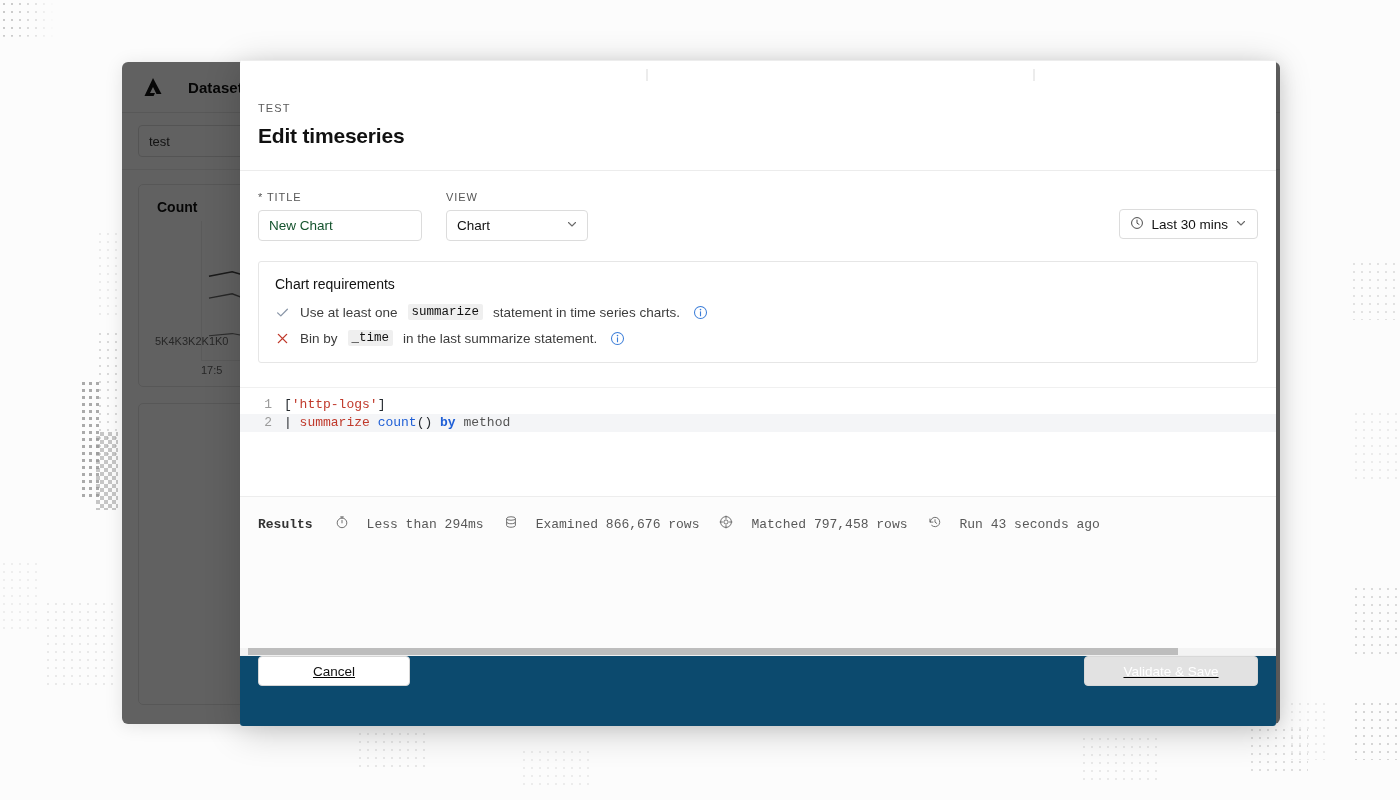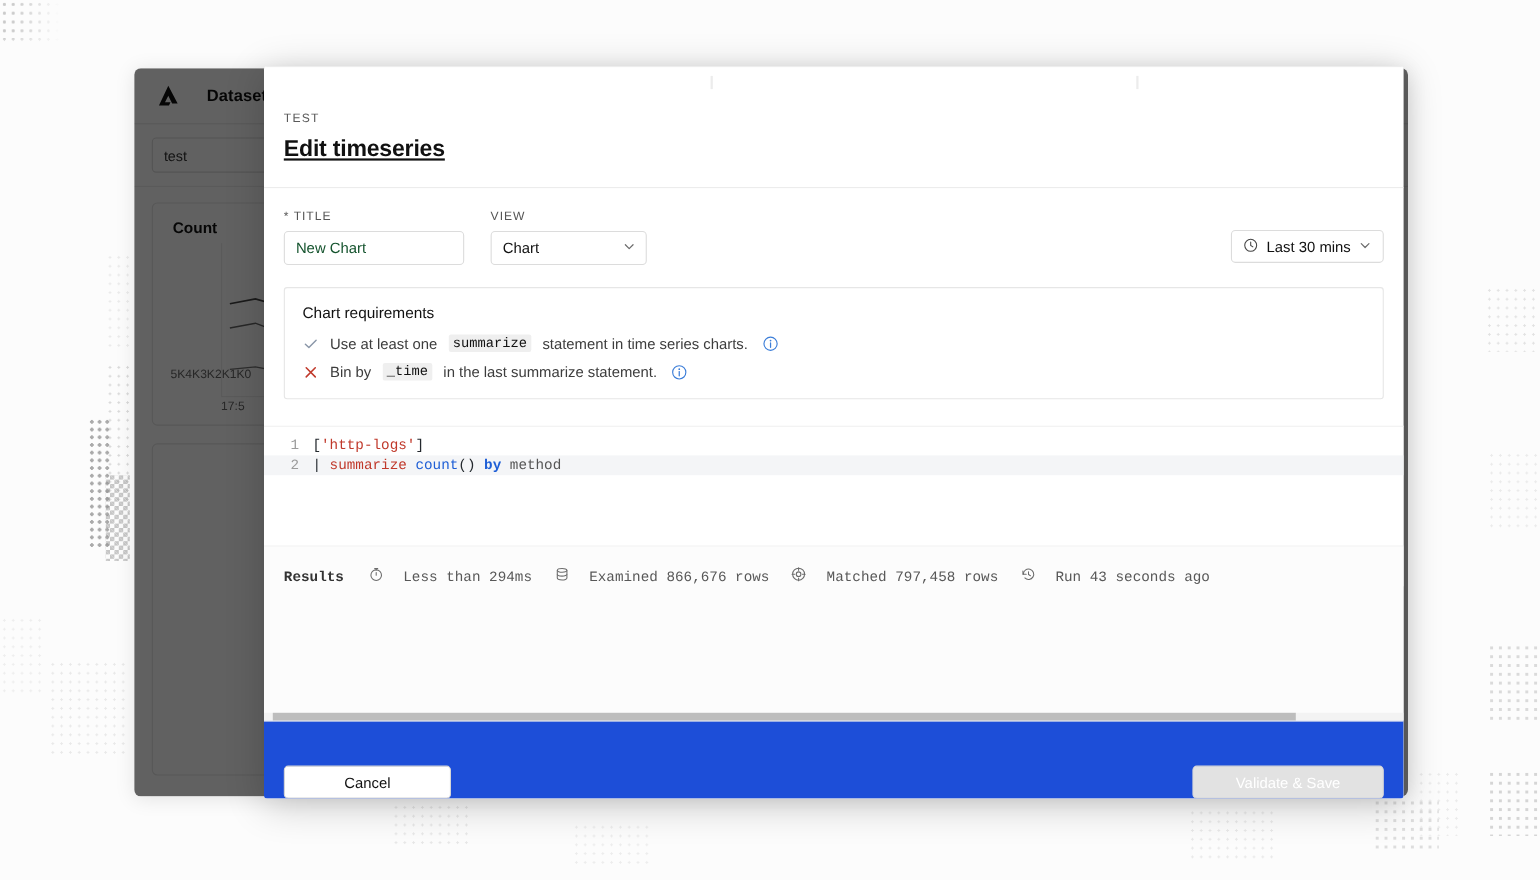--- a/index.html
+++ b/index.html
@@ -172,21 +172,20 @@
     letter-spacing: 1.1px;
     color: #5a5a5a;
     font-weight: 400;
     margin-bottom: 10px;
   }
   .modal-title {
     font-size: 21px;
     font-weight: 700;
     color: #111;
     letter-spacing: -.2px;
-    text-decoration: underline;
   }
 
   .modal-divider { height: 1px; background: #ececec; }
 
   .controls-row {
     display: flex;
     align-items: flex-end;
     padding: 20px 18px 20px 18px;
     gap: 24px;
     position: relative;
@@ -337,26 +336,27 @@
     top: 0;
     width: 930px; height: 7px;
     background: #bdbdbd;
     border-radius: 0;
   }
 
   
   .modal-footer {
     flex: 0 0 auto;
     height: 70px;
-    background: #1d4ed8;
+    background: #0c4a6e;
     border-top: 1px solid #efefef;
     display: flex;
-    align-items: flex-end;
+    align-items: flex-start;
     justify-content: space-between;
     padding: 0 18px;
+    text-decoration: underline;
   }
   .btn {
     height: 30px;
     border-radius: 4px;
     font-size: 13.5px;
     font-family: "Liberation Sans", sans-serif;
     display: inline-flex;
     align-items: center;
     justify-content: center;
     cursor: pointer;

